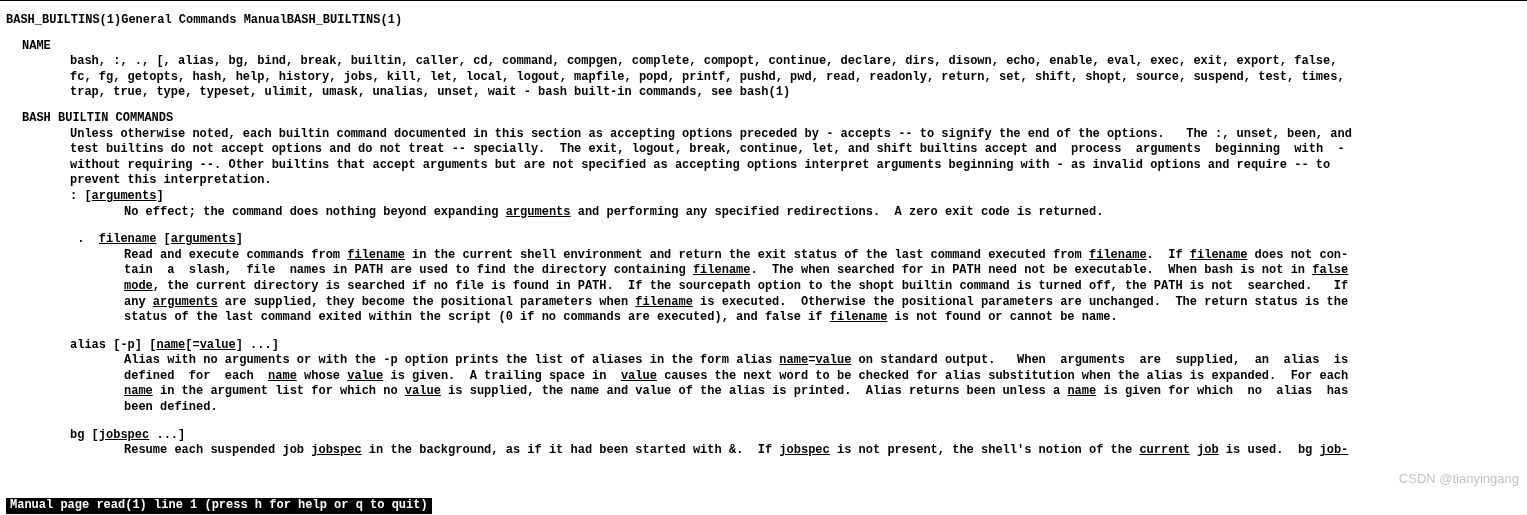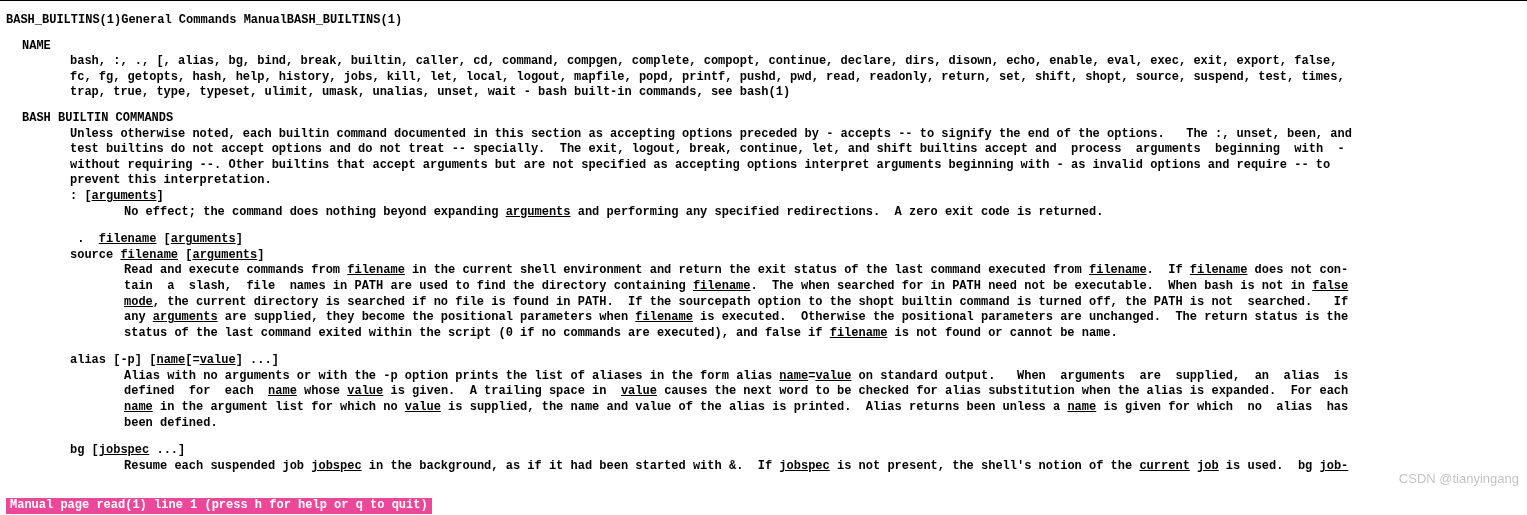--- a/index.html
+++ b/index.html
@@ -4,21 +4,21 @@
 <style>
   html,body{margin:0;padding:0;background:#fff;color:#000;font-family:"Courier New",monospace;font-size:12px;line-height:1.3;font-weight:bold}
   .page{width:1527px;height:515px;overflow:hidden;position:relative;border-top:1px solid #000}
   .hdr{display:flex;padding:0 6px;margin-top:12px}
   .sect{margin-top:10px;padding:0 22px}
   .h{font-weight:900}
   .ind1{margin-left:48px}
   .ind2{margin-left:102px}
   .u{text-decoration:underline}
   .b{font-weight:700}
-  .status{position:absolute;left:6px;bottom:2px;background:#ec4899;color:#fff;padding:0 4px;font-weight:900}
+  .status{position:absolute;left:6px;bottom:2px;background:#000000;color:#fff;padding:0 4px;font-weight:900}
   .wm{position:absolute;right:8px;bottom:28px;color:rgba(0,0,0,0.25);font-family:Arial,sans-serif;font-size:13px;font-weight:normal}
   span{white-space:pre}
 </style>
 </head>
 <body>
 <div class="page">
 
 <div class="hdr">
   <span>BASH_BUILTINS(1)</span>
   <span>General Commands Manual</span>
@@ -37,21 +37,20 @@
   <div class="ind1"><span>Unless otherwise noted, each builtin command documented in this section as accepting options preceded by </span><span class="b">-</span><span> accepts </span><span class="b">--</span><span> to signify the end of the options.   The </span><span class="b">:</span><span>, </span><span class="b">unset</span><span>, </span><span class="b">been</span><span>, and</span></div>
   <div class="ind1"><span class="b">test</span><span> builtins do not accept options and do not treat -- specially.  The </span><span class="b">exit</span><span>, </span><span class="b">logout</span><span>, </span><span class="b">break</span><span>, </span><span class="b">continue</span><span>, </span><span class="b">let</span><span>, and </span><span class="b">shift</span><span> builtins accept and  process  arguments  beginning  with  -</span></div>
   <div class="ind1">without  requiring --.  Other builtins that accept arguments but are not specified as accepting options interpret arguments beginning with - as invalid options and require -- to</div>
   <div class="ind1">prevent this interpretation.</div>
 
   <div class="ind1"><span class="b">: [</span><span class="u">arguments</span><span>]</span></div>
   <div class="ind2"><span>No effect; the command does nothing beyond expanding </span><span class="u">arguments</span><span> and performing any specified redirections.  A zero exit code is returned.</span></div>
 
   <div style="height:12px"></div>
   <div class="ind1"><span class="b"> .  </span><span class="u">filename</span><span> [</span><span class="u">arguments</span><span>]</span></div>
-  <div class="ind1"><span class="b">source </span><span class="u">filename</span><span> [</span><span class="u">arguments</span><span>]</span></div>
   <div class="ind2"><span>Read and execute commands from </span><span class="u">filename</span><span> in the current shell environment and return the exit status of the last command executed from </span><span class="u">filename</span><span>.  If </span><span class="u">filename</span><span> does not con-</span></div>
   <div class="ind2"><span>tain  a  slash,  file  names in </span><span class="b">PATH</span><span> are used to find the directory containing </span><span class="u">filename</span><span>.  The when searched for in </span><span class="b">PATH</span><span> need not be executable.  When </span><span class="b">bash</span><span> is not in </span><span class="u">false</span></div>
   <div class="ind2"><span class="u">mode</span><span>, the current directory is searched if no file is found in </span><span class="b">PATH</span><span>.  If the </span><span class="b">sourcepath</span><span> option to the </span><span class="b">shopt</span><span> builtin command is turned off, the </span><span class="b">PATH</span><span> is not  searched.   If</span></div>
   <div class="ind2"><span>any </span><span class="u">arguments</span><span> are supplied, they become the positional parameters when </span><span class="u">filename</span><span> is executed.  Otherwise the positional parameters are unchanged.  The return status is the</span></div>
   <div class="ind2"><span>status of the last command exited within the script (0 if no commands are executed), and false if </span><span class="u">filename</span><span> is not found or cannot be name.</span></div>
 
   <div style="height:12px"></div>
   <div class="ind1"><span class="b">alias </span><span>[</span><span class="b">-p</span><span>] [</span><span class="u">name</span><span>[=</span><span class="u">value</span><span>] ...]</span></div>
   <div class="ind2"><span class="b">Alias</span><span> with no arguments or with the </span><span class="b">-p</span><span> option prints the list of aliases in the form </span><span class="b">alias</span><span> </span><span class="u">name</span><span>=</span><span class="u">value</span><span> on standard output.   When  arguments  are  supplied,  an  alias  is</span></div>
   <div class="ind2"><span>defined  for  each  </span><span class="u">name</span><span> whose </span><span class="u">value</span><span> is given.  A trailing space in  </span><span class="u">value</span><span> causes the next word to be checked for alias substitution when the alias is expanded.  For each</span></div>

